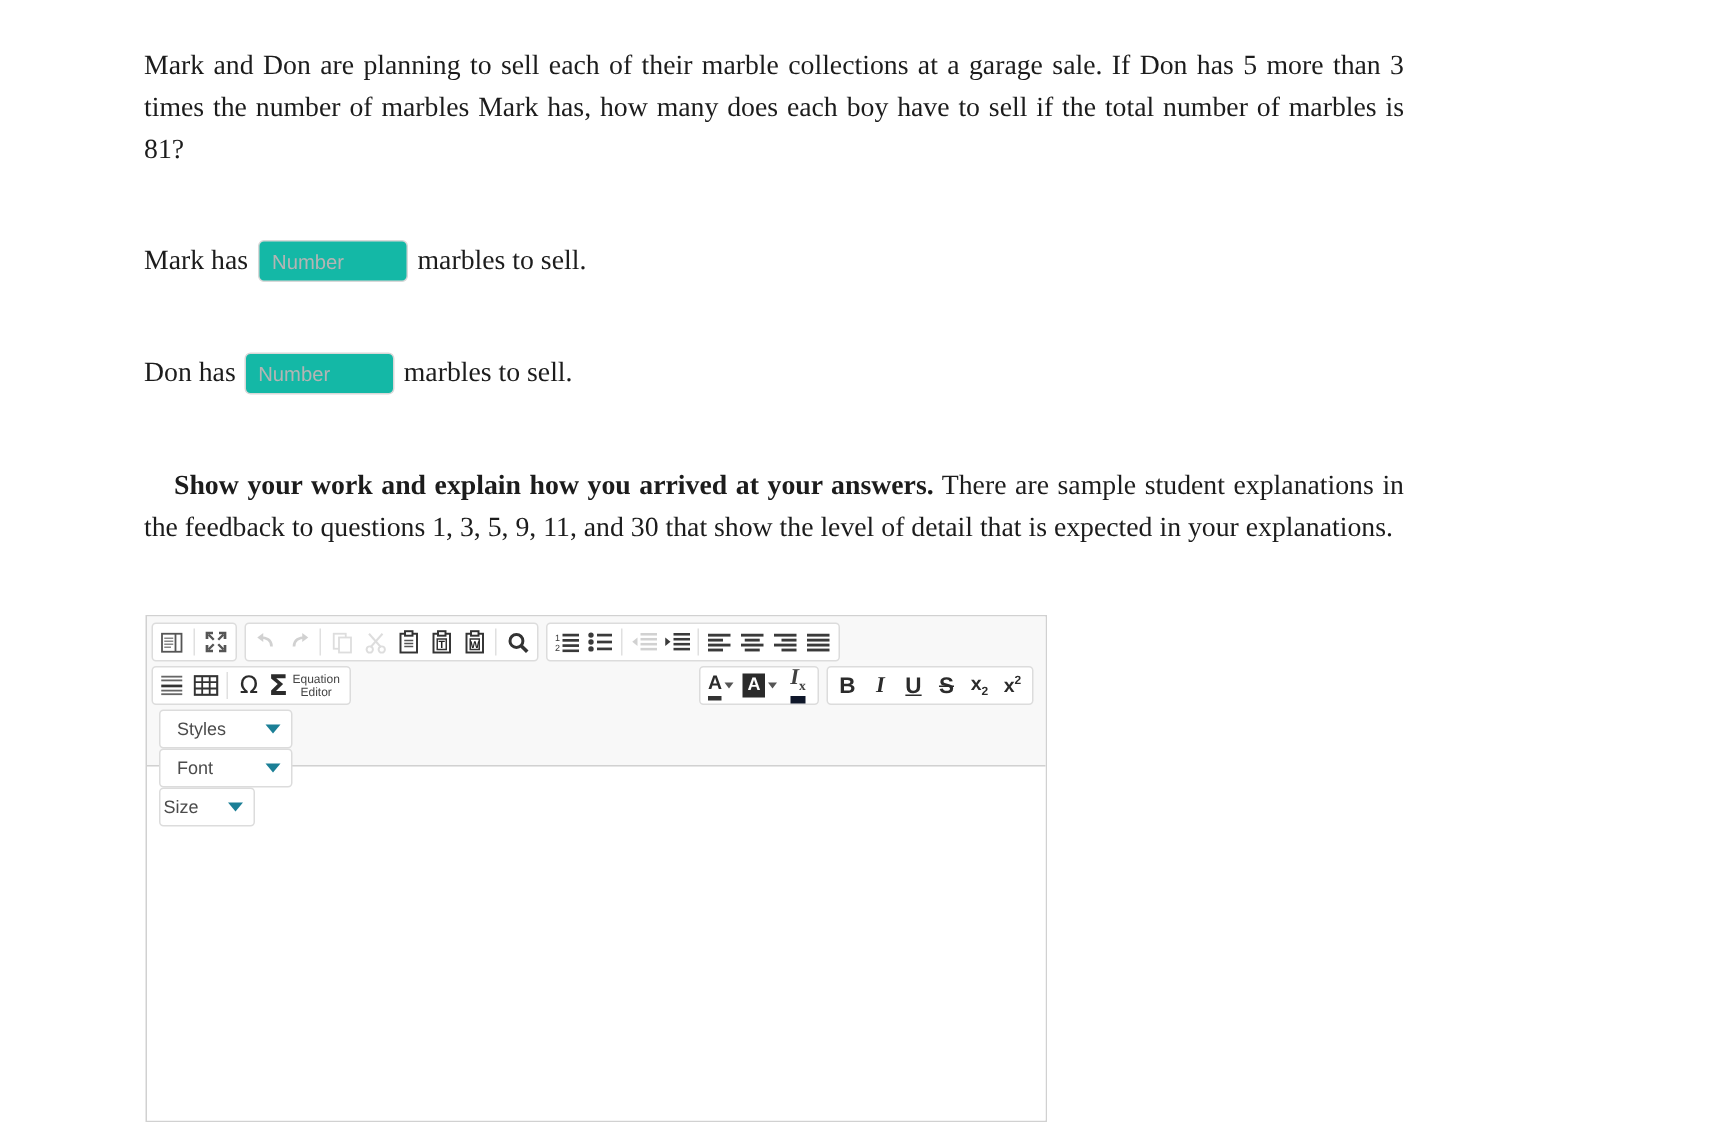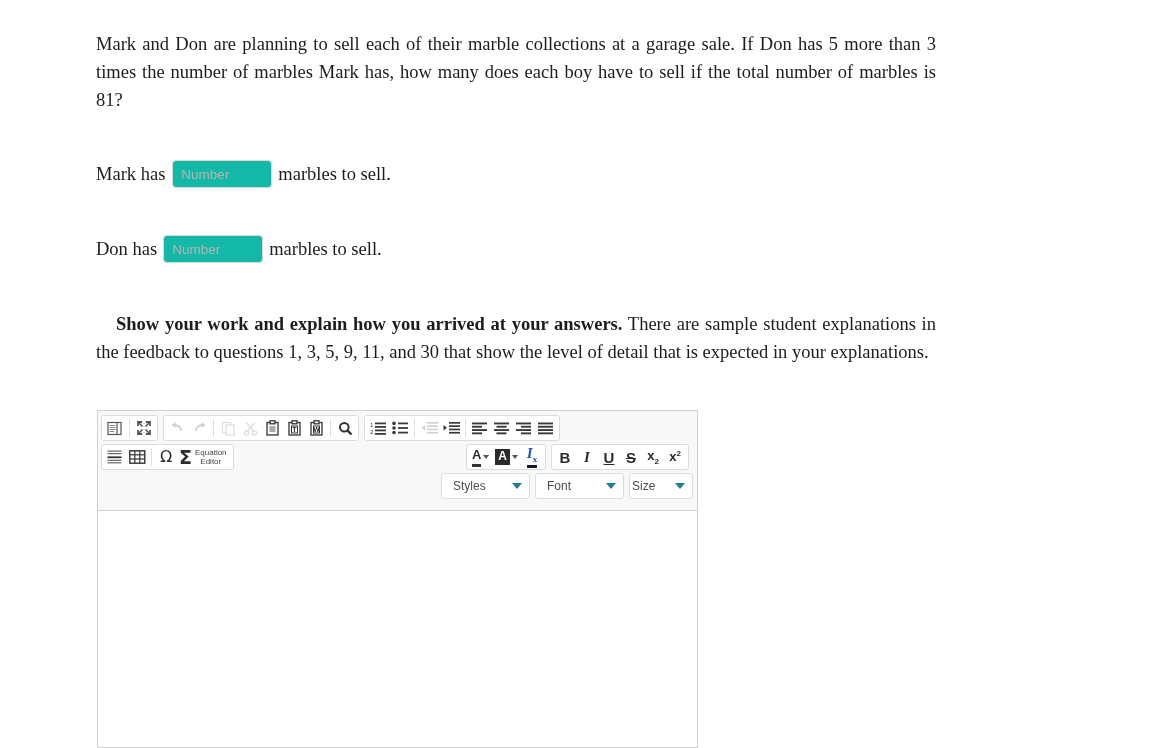--- a/index.html
+++ b/index.html
@@ -90,21 +90,21 @@
     position: relative;
   }
 
   .tb-row {
     display: flex;
     align-items: flex-start;
     flex-wrap: nowrap;
     margin-bottom: 3px;
   }
   .tb-row.row2 { justify-content: flex-start; }
-  .tb-row.row3 { justify-content: flex-end; padding-right: 1px; }
+  .tb-row.row3 { justify-content: flex-end; padding-right: 1px; flex-direction: column; }
 
   .tb-group {
     display: flex;
     align-items: center;
     border: 1px solid #dcdcdc;
     border-radius: 3px;
     background: #fff;
     padding: 1px 2px;
     margin-right: 5px;
     height: 26px;
@@ -209,22 +209,22 @@
     border-left: 3px solid transparent;
     border-right: 3px solid transparent;
     border-top: 4px solid #555;
     margin-left: 2px;
   }
   .ix {
     font-family: "Liberation Serif", serif;
     font-style: italic;
     font-weight: 600;
     font-size: 15px;
-    color: #1d4ed8;
-    border-bottom: 3px solid #0f172a;
+    color: #404040;
+    border-bottom: 5px solid #0f172a;
     line-height: 1.05;
     padding-bottom: 1px;
   }
   .ix sub { font-size: 9px; font-style: normal; }
 
   
   .tb-select {
     display: flex;
     align-items: center;
     justify-content: space-between;

